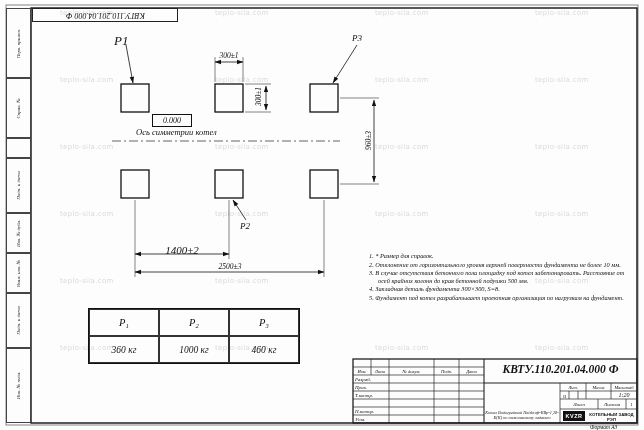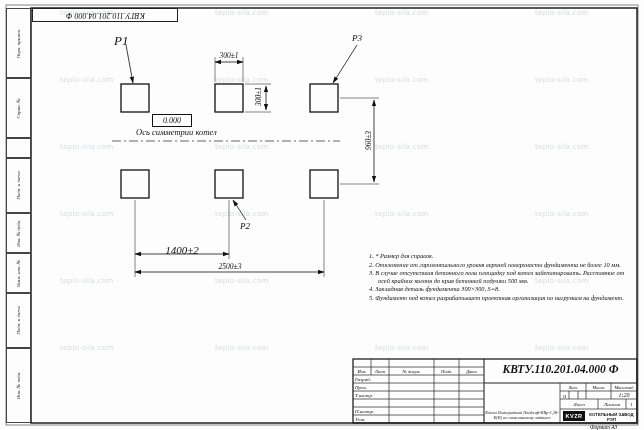--- a/index.html
+++ b/index.html
@@ -196,20 +196,28 @@
   <span class="dtext" style="left:136px;top:127px;font-size:8.5px">Ось симметрии котел</span>
 
   <div id="notes">
     <div class="note">1. * Размер для справок.</div>
     <div class="note">2. Отклонение от горизонтального уровня верхней поверхности фундамента не более 10 мм.</div>
     <div class="note">3. В случае отсутствия бетонного пола площадку под котел забетонировать. Расстояние от осей крайних колонн до края бетонной подушки 500 мм.</div>
     <div class="note">4. Закладная деталь фундамента 300×300, S=8.</div>
     <div class="note">5. Фундамент под котел разрабатывает проектная организация по нагрузкам на фундамент.</div>
   </div>
 
+  <div id="ltable">
+    <div class="cell hdr">Р₁</div>
+    <div class="cell hdr">Р₂</div>
+    <div class="cell hdr">Р₃</div>
+    <div class="cell">360 кг</div>
+    <div class="cell">1000 кг</div>
+    <div class="cell">460 кг</div>
+  </div>
 
   <span class="tbl c" style="left:353px;top:369px;width:18px;font-size:4.5px">Изм.</span>
   <span class="tbl c" style="left:371px;top:369px;width:18px;font-size:4.5px">Лист</span>
   <span class="tbl c" style="left:389px;top:369px;width:45px;font-size:4.5px">№ докум.</span>
   <span class="tbl c" style="left:434px;top:369px;width:25px;font-size:4.5px">Подп.</span>
   <span class="tbl c" style="left:459px;top:369px;width:25px;font-size:4.5px">Дата</span>
 
   <span class="tbl" style="left:355px;top:376.5px">Разраб.</span>
   <span class="tbl" style="left:355px;top:384.5px">Пров.</span>
   <span class="tbl" style="left:355px;top:392.5px">Т.контр.</span>

